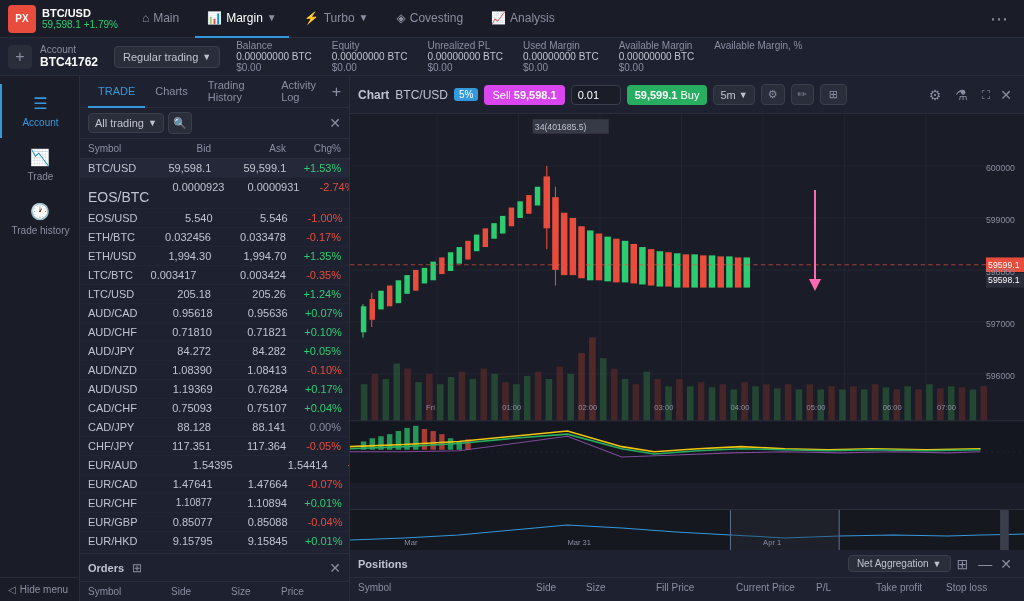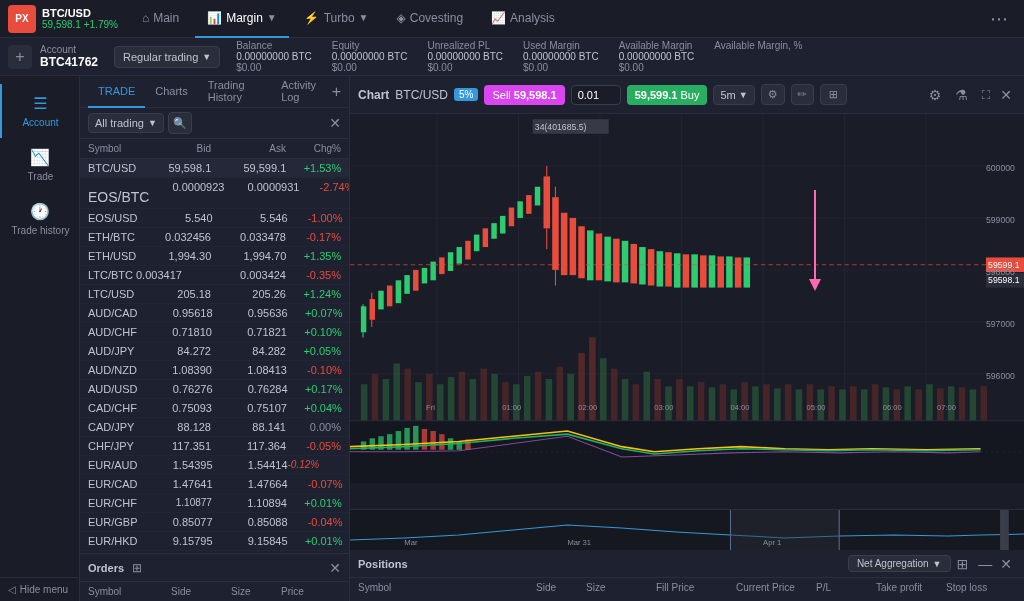--- a/index.html
+++ b/index.html
@@ -167,21 +167,21 @@
         <span style="color:#e74c3c;font-size:11px;text-align:right;">-0.17%</span>
       </div>
         <div style="display: grid; grid-template-columns: 1fr 75px 75px 55px; padding: 3px 8px; border-bottom: 1px solid rgb(35, 37, 54); cursor: pointer;">
         <span style="color:#c0c4d0;font-size:11px;">ETH/USD</span>
         <span style="color:#c0c4d0;font-size:11px;text-align:right;">1,994.30</span>
         <span style="color:#c0c4d0;font-size:11px;text-align:right;">1,994.70</span>
         <span style="color:#2ecc71;font-size:11px;text-align:right;">+1.35%</span>
       </div>
         <div style="display: grid; grid-template-columns: 1fr 75px 75px 55px; padding: 3px 8px; border-bottom: 1px solid rgb(35, 37, 54); cursor: pointer;">
         <span style="color:#c0c4d0;font-size:11px;">LTC/BTC</span>
-        <span style="color:#c0c4d0;font-size:11px;text-align:left;">0.003417</span>
+        <span style="color:#c0c4d0;font-size:11px;text-align:center;">0.003417</span>
         <span style="color:#c0c4d0;font-size:11px;text-align:right;">0.003424</span>
         <span style="color:#e74c3c;font-size:11px;text-align:right;">-0.35%</span>
       </div>
         <div style="display: grid; grid-template-columns: 1fr 75px 75px 55px; padding: 3px 8px; border-bottom: 1px solid rgb(35, 37, 54); cursor: pointer;">
         <span style="color:#c0c4d0;font-size:11px;">LTC/USD</span>
         <span style="color:#c0c4d0;font-size:11px;text-align:right;">205.18</span>
         <span style="color:#c0c4d0;font-size:11px;text-align:right;">205.26</span>
         <span style="color:#2ecc71;font-size:11px;text-align:right;">+1.24%</span>
       </div>
         <div style="display: grid; grid-template-columns: 1fr 75px 75px 55px; padding: 3px 8px; border-bottom: 1px solid rgb(35, 37, 54); cursor: pointer;">
@@ -203,21 +203,21 @@
         <span style="color:#2ecc71;font-size:11px;text-align:right;">+0.05%</span>
       </div>
         <div style="display: grid; grid-template-columns: 1fr 75px 75px 55px; padding: 3px 8px; border-bottom: 1px solid rgb(35, 37, 54); cursor: pointer;">
         <span style="color:#c0c4d0;font-size:11px;">AUD/NZD</span>
         <span style="color:#c0c4d0;font-size:11px;text-align:right;">1.08390</span>
         <span style="color:#c0c4d0;font-size:11px;text-align:right;">1.08413</span>
         <span style="color:#e74c3c;font-size:11px;text-align:right;">-0.10%</span>
       </div>
         <div style="display: grid; grid-template-columns: 1fr 75px 75px 55px; padding: 3px 8px; border-bottom: 1px solid rgb(35, 37, 54); cursor: pointer;">
         <span style="color:#c0c4d0;font-size:11px;">AUD/USD</span>
-        <span style="color:#c0c4d0;font-size:11px;text-align:right;">0.76276</span>
+        <span style="color:#c0c4d0;font-size:11px;text-align:right;">1.19369</span>
         <span style="color:#c0c4d0;font-size:11px;text-align:right;">0.76284</span>
         <span style="color:#2ecc71;font-size:11px;text-align:right;">+0.17%</span>
       </div>
         <div style="display: grid; grid-template-columns: 1fr 75px 75px 55px; padding: 3px 8px; border-bottom: 1px solid rgb(35, 37, 54); cursor: pointer;">
         <span style="color:#c0c4d0;font-size:11px;">CAD/CHF</span>
         <span style="color:#c0c4d0;font-size:11px;text-align:right;">0.75093</span>
         <span style="color:#c0c4d0;font-size:11px;text-align:right;">0.75107</span>
         <span style="color:#2ecc71;font-size:11px;text-align:right;">+0.04%</span>
       </div>
         <div style="display: grid; grid-template-columns: 1fr 75px 75px 55px; padding: 3px 8px; border-bottom: 1px solid rgb(35, 37, 54); cursor: pointer;">
@@ -225,21 +225,21 @@
         <span style="color:#c0c4d0;font-size:11px;text-align:right;">88.128</span>
         <span style="color:#c0c4d0;font-size:11px;text-align:right;">88.141</span>
         <span style="color:#8a8ea0;font-size:11px;text-align:right;">0.00%</span>
       </div>
         <div style="display: grid; grid-template-columns: 1fr 75px 75px 55px; padding: 3px 8px; border-bottom: 1px solid rgb(35, 37, 54); cursor: pointer;">
         <span style="color:#c0c4d0;font-size:11px;">CHF/JPY</span>
         <span style="color:#c0c4d0;font-size:11px;text-align:right;">117.351</span>
         <span style="color:#c0c4d0;font-size:11px;text-align:right;">117.364</span>
         <span style="color:#e74c3c;font-size:11px;text-align:right;">-0.05%</span>
       </div>
-        <div style="display: grid; grid-template-columns: 1fr 75px 75px 55px; padding: 3px 8px; border-bottom: 1px solid rgb(35, 37, 54); cursor: pointer;">
+        <div style="display: grid; grid-template-columns: 1fr 75px 75px 55px; padding: 3px 8px; border-bottom: 1px solid rgb(35, 37, 54); cursor: pointer; gap: 20px;">
         <span style="color:#c0c4d0;font-size:11px;">EUR/AUD</span>
         <span style="color:#c0c4d0;font-size:11px;text-align:right;">1.54395</span>
         <span style="color:#c0c4d0;font-size:11px;text-align:right;">1.54414</span>
         <span style="color:#e74c3c;font-size:10px;text-align:left;font-style:italic;">-0.12%</span>
       </div>
         <div style="display: grid; grid-template-columns: 1fr 75px 75px 55px; padding: 3px 8px; border-bottom: 1px solid rgb(35, 37, 54); cursor: pointer;">
         <span style="color:#c0c4d0;font-size:11px;">EUR/CAD</span>
         <span style="color:#c0c4d0;font-size:11px;text-align:right;">1.47641</span>
         <span style="color:#c0c4d0;font-size:11px;text-align:right;padding-left:8px;">1.47664</span>
         <span style="color:#e74c3c;font-size:11px;text-align:right;">-0.07%</span>

